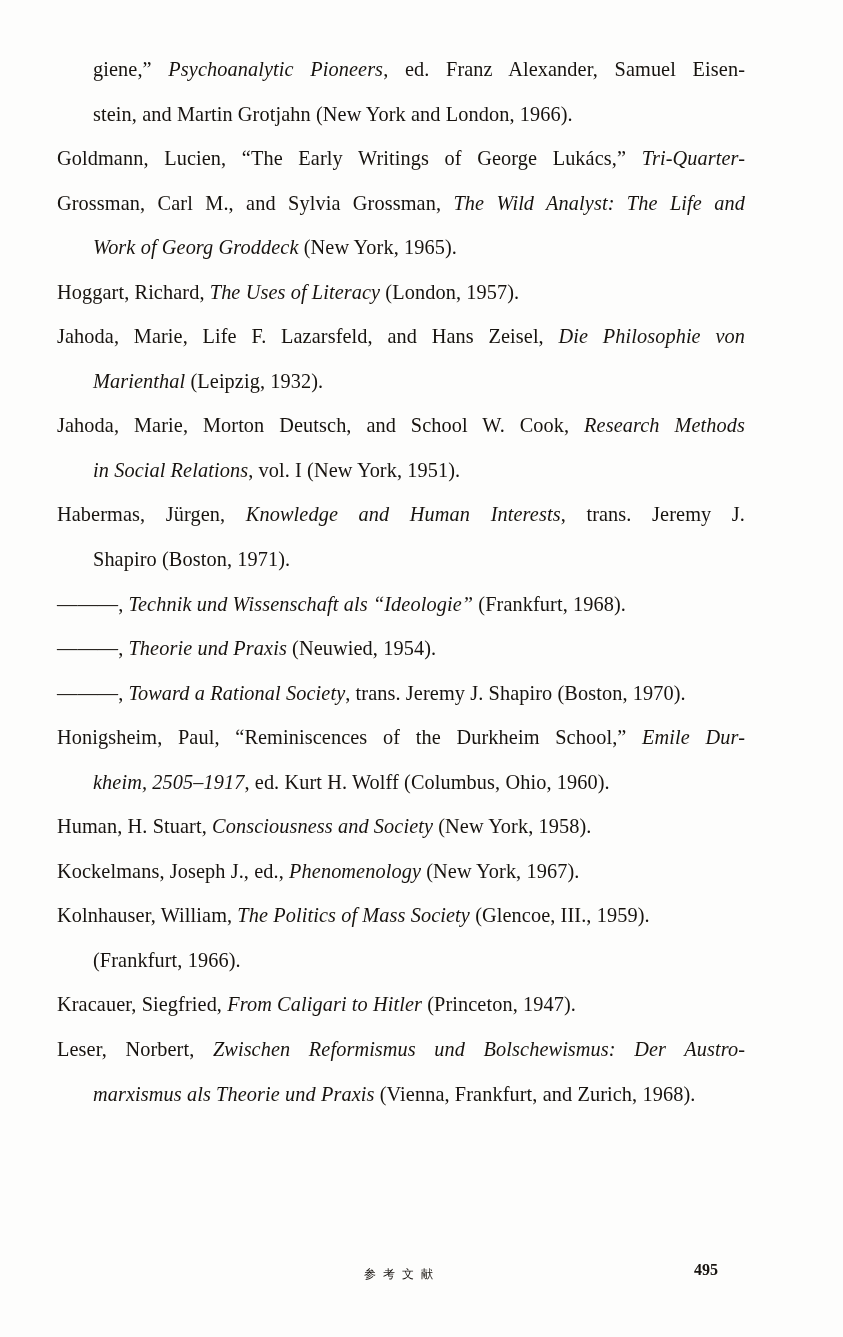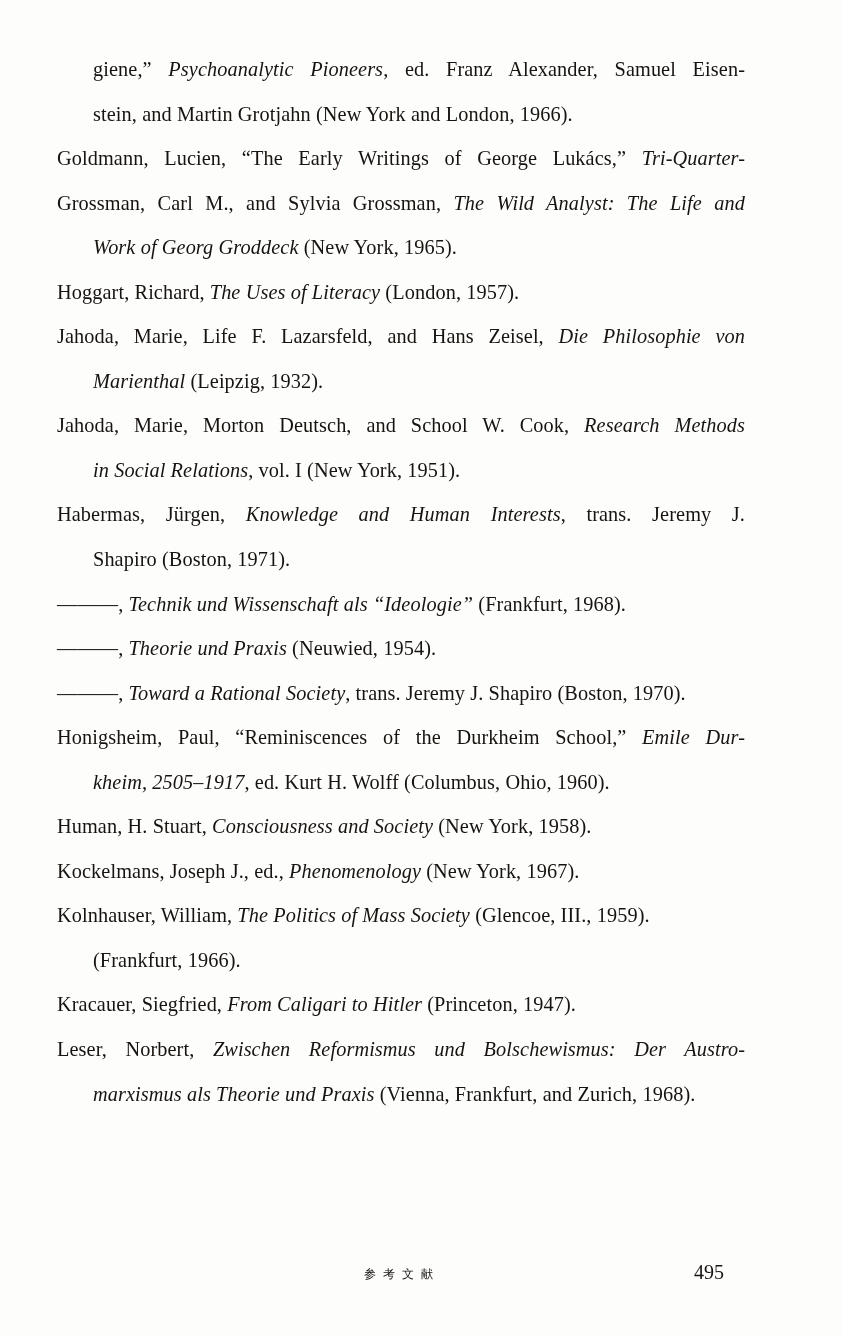--- a/index.html
+++ b/index.html
@@ -47,21 +47,22 @@
     font-size: 12px;
     letter-spacing: 7px;
     font-family: "Liberation Serif", "DejaVu Sans", serif;
     font-weight: normal;
     margin-left: 8px;
   }
   .page-number {
     position: absolute;
     left: 694px;
     top: 1261px;
-    font-size: 20px;
+    font-size: 16px;
+    font-weight: bold;
   }
 </style>
 </head>
 <body>
 
 <div class="page">
   <div class="bib">
       <div>
         <div class="line indent justify"><span class="seg">giene,” </span><span class="seg it">Psychoanalytic Pioneers</span><span class="seg">, ed. Franz Alexander, Samuel Eisen-</span></div>
         <div class="line indent"><span class="seg">stein, and Martin Grotjahn (New York and London, 1966).</span></div>

